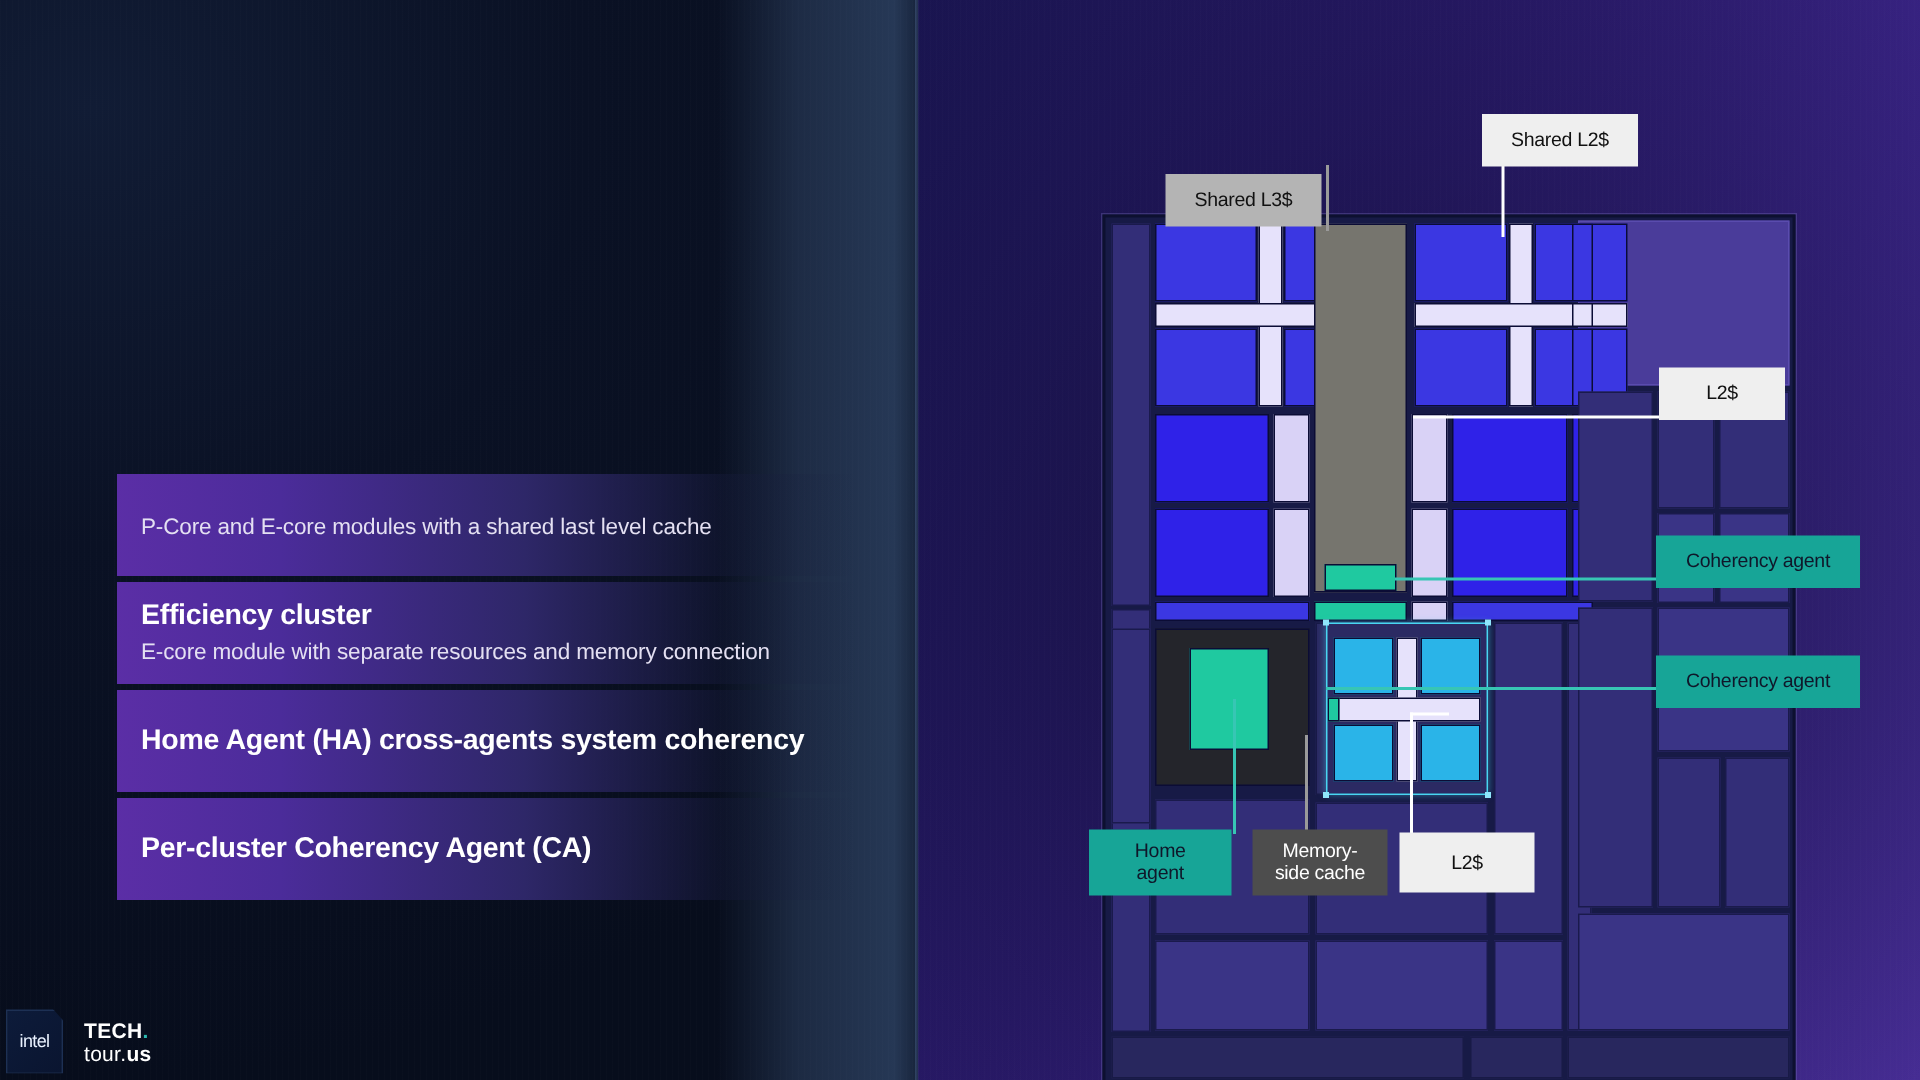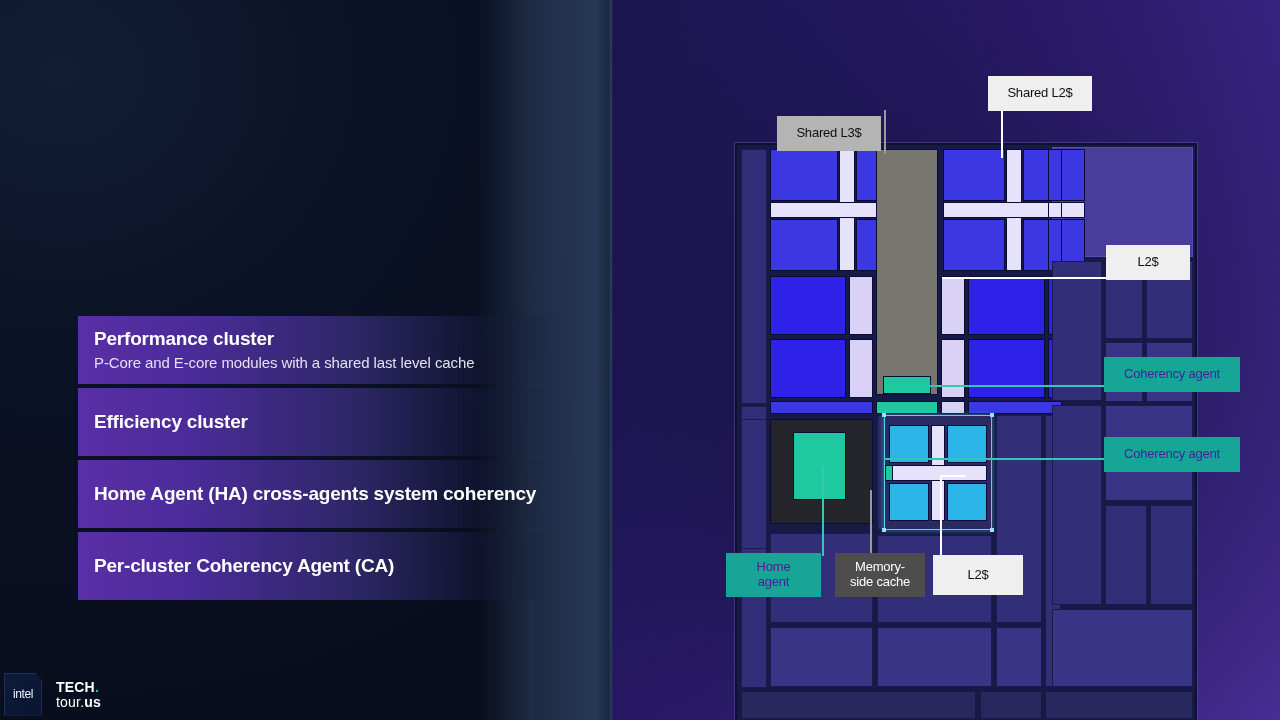--- a/index.html
+++ b/index.html
@@ -136,47 +136,47 @@
 
   
   .lbl {
     position:absolute; display:flex; align-items:center; justify-content:center;
     font-size:13px; letter-spacing:-.2px; text-align:center; line-height:1.15;
     white-space:pre-line;
   }
   .lbl-gray  { background:#b4b4b4; color:#111; }
   .lbl-white { background:#efefef; color:#111; }
   .lbl-dgray { background:#4d4d4d; color:#fff; }
-  .lbl-teal  { background:#17a597; color:#4c1d95; }
+  .lbl-teal  { background:#17a597; color:#0f172a; }
   .lead { position:absolute; background:#ffffff; }
   .lead-teal { position:absolute; background:#37c6b4; }
   .lead-gray { position:absolute; background:#9a9a9a; }
 </style>
 </head>
 <body>
 
 <div id="stage">
 
   <div class="bg-left"></div>
   <div class="bg-left-band"></div>
   <div class="bg-right"></div>
   <div class="bg-right-dark"></div>
   <div class="bg-seam"></div>
   <div class="scanlines"></div>
 
 
   <div class="bullets">
 
     <div class="bullet">
-      <div class="b-head">Performance cluster</div>
       <div class="b-sub">P-Core and E-core modules with a shared last level cache</div>
     </div>
 
     <div class="bullet">
       <div class="b-head">Efficiency cluster</div>
+      <div class="b-sub">E-core module with separate resources and memory connection</div>
     </div>
 
     <div class="bullet">
       <div class="b-single">Home Agent (HA) cross-agents system coherency</div>
     </div>
 
     <div class="bullet">
       <div class="b-single">Per-cluster Coherency Agent (CA)</div>
     </div>
 

